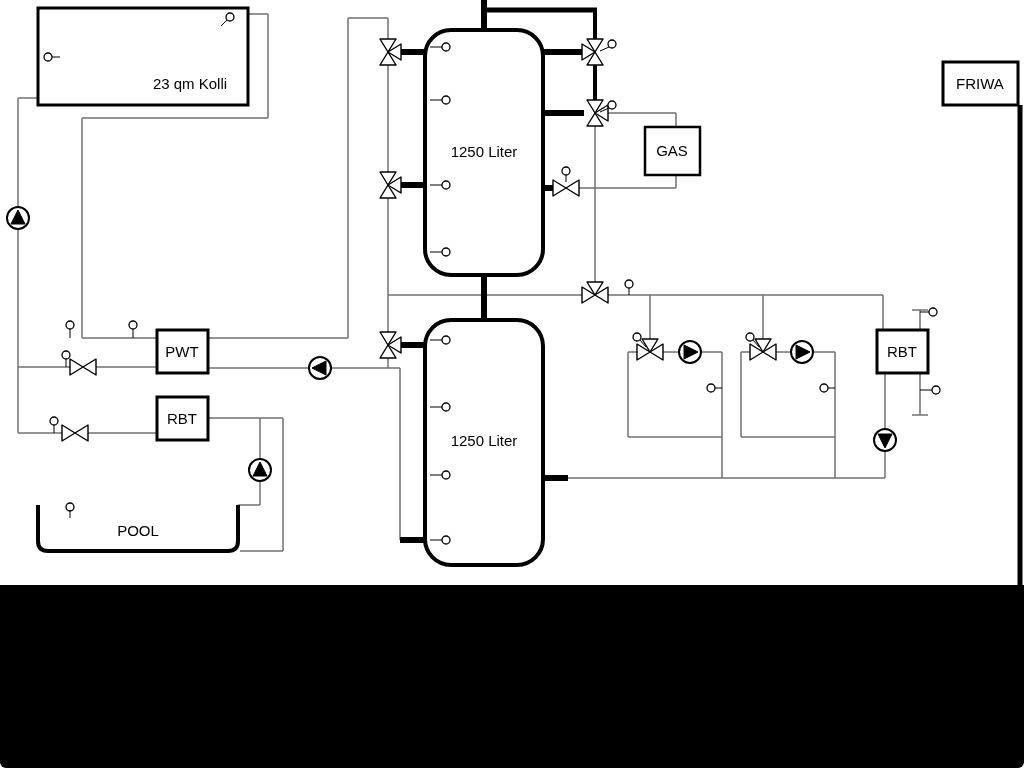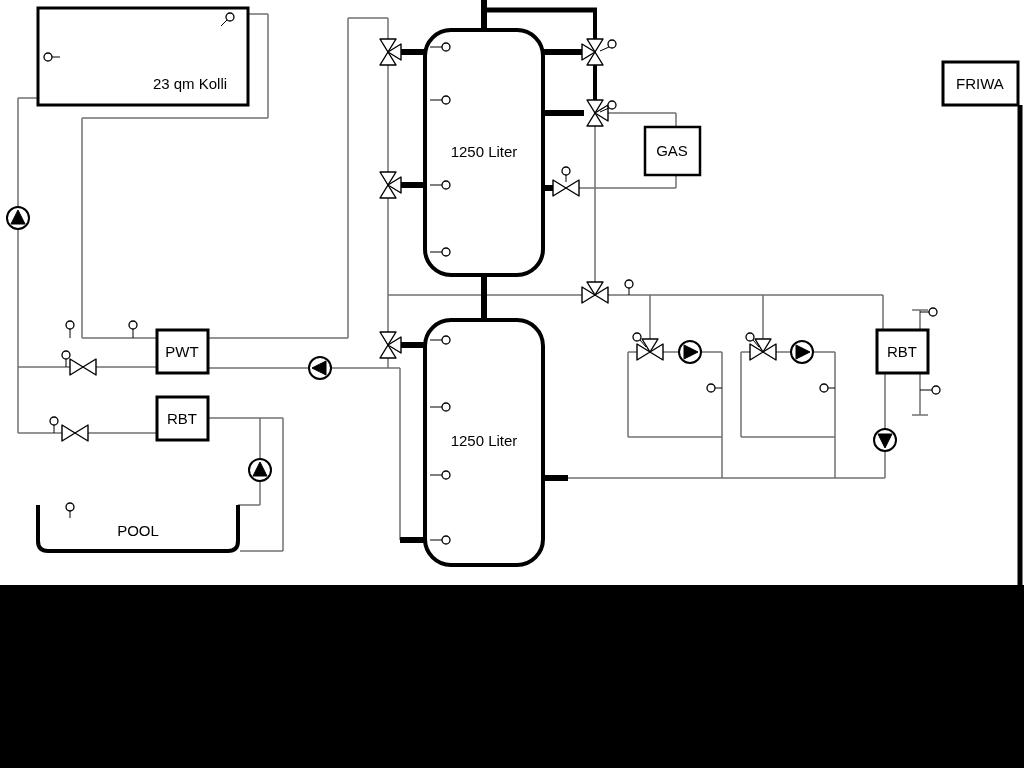--- a/index.html
+++ b/index.html
@@ -1,16 +1,16 @@
 <!DOCTYPE html>
 <html><head>
 <meta charset="utf-8">
 <style>
   html,body{margin:0;padding:0;background:#fff;}
-  .stage{position:relative;width:1024px;height:768px;background:#fff;overflow:hidden;}
+  .stage{position:relative;width:1024px;height:768px;background:#fff;overflow:hidden;border-radius:6px;}
   svg{display:block;}
   text{font-family:"Liberation Sans","DejaVu Sans",sans-serif;font-size:15px;fill:#000;}
   .boxlabel{font-size:15px;}
 </style>
 </head>
 <body>
 
 <div class="stage">
 <svg id="diagram" width="1024" height="768" viewBox="0 0 1024 768">
 

